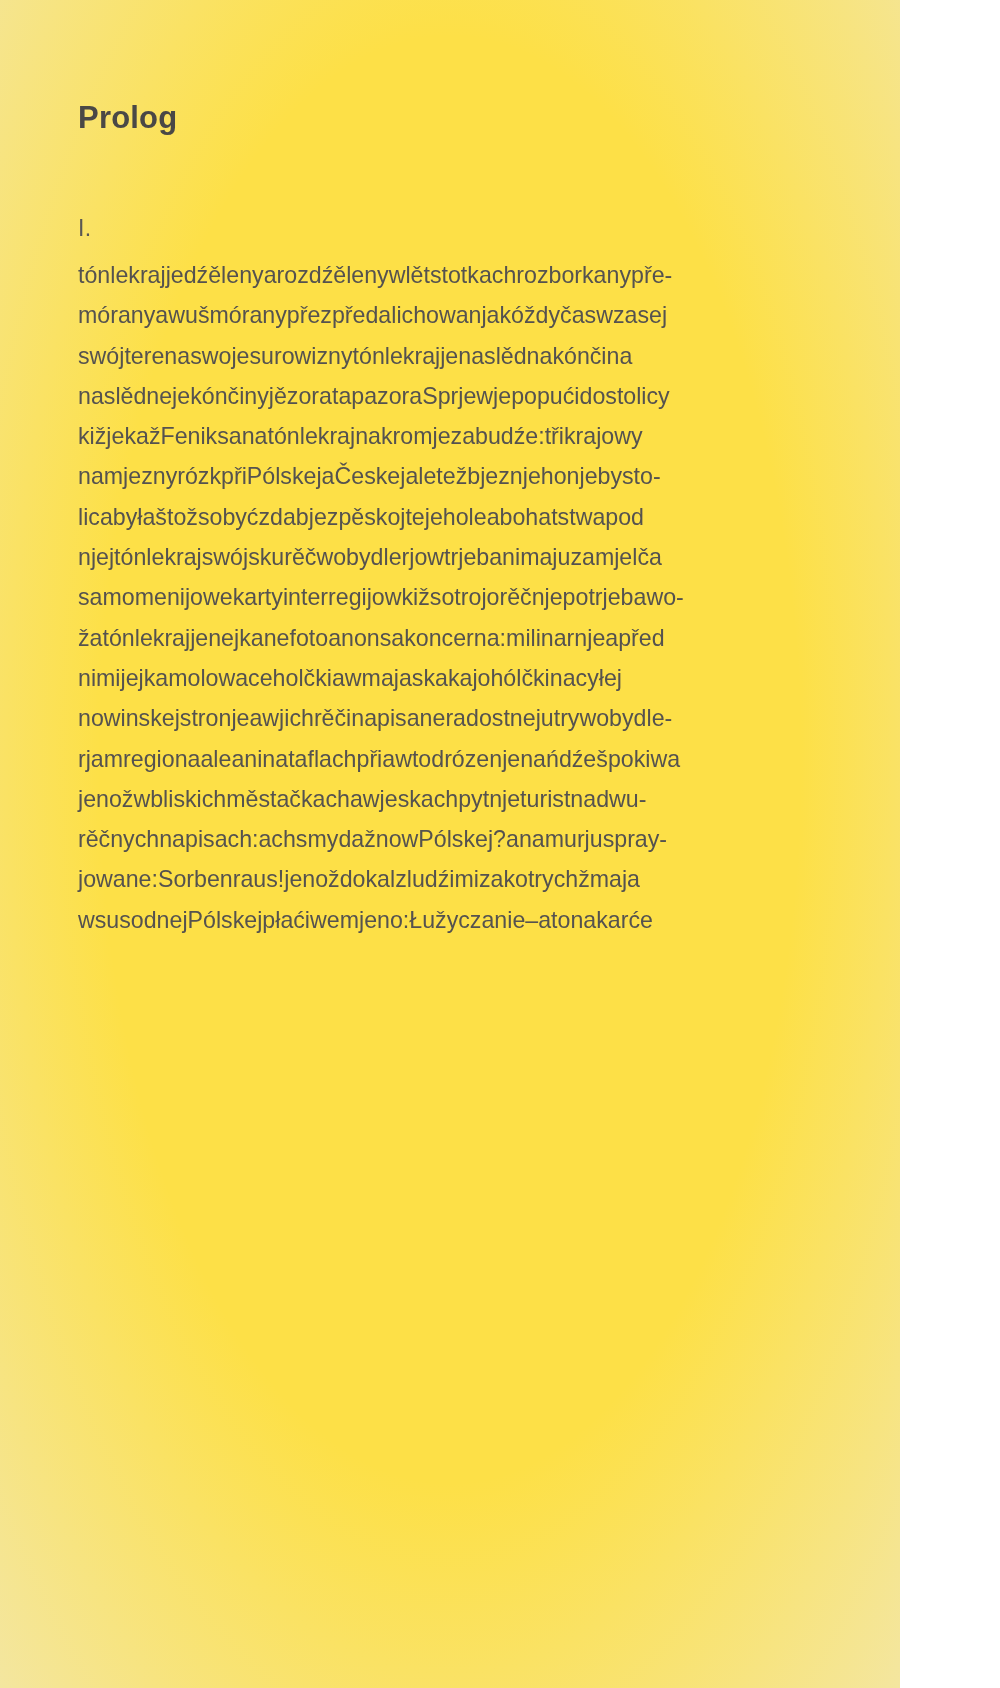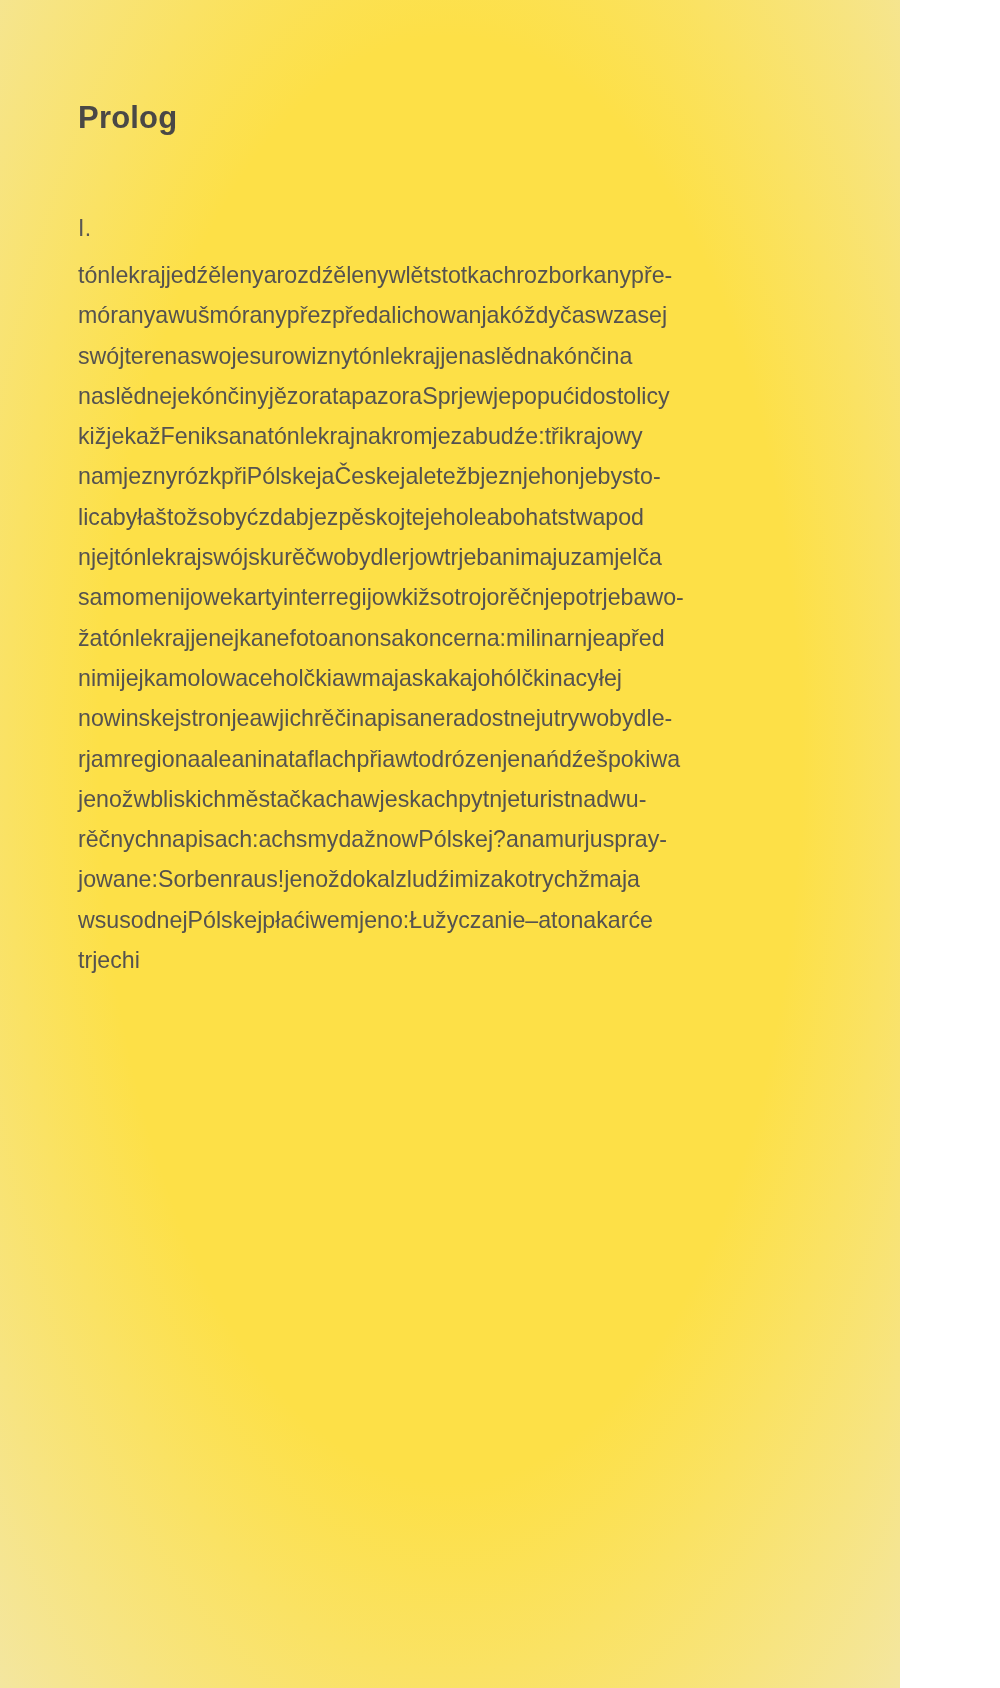--- a/index.html
+++ b/index.html
@@ -115,18 +115,17 @@
       <span class="ln"><span>njej</span><span>tónle</span><span>kraj</span><span>swójsku</span><span>rěč</span><span>wobydlerjow</span><span>trjeba</span><span>nima</span><span>ju</span><span>zamjelča</span></span>
       <span class="ln"><span>samo</span><span>menijowe</span><span>karty</span><span>interregijow</span><span>kiž</span><span>so</span><span>trojorěčnje</span><span>po</span><span>trjeba</span><span>wo-</span></span>
       <span class="ln"><span>ža</span><span>tónle</span><span>kraj</span><span>je</span><span>nejkane</span><span>foto</span><span>anonsa</span><span>koncerna:</span><span>milinarnje</span><span>a</span><span>před</span></span>
       <span class="ln"><span>nimi</span><span>jejka</span><span>molowace</span><span>holčki</span><span>a</span><span>w</span><span>maja</span><span>skakajo</span><span>hólčki</span><span>na</span><span>cyłej</span></span>
       <span class="ln"><span>nowinskej</span><span>stronje</span><span>a</span><span>w</span><span>jich</span><span>rěči</span><span>napisane</span><span>radostne</span><span>jutry</span><span>wobydle-</span></span>
       <span class="ln"><span>rjam</span><span>regiona</span><span>ale</span><span>ani</span><span>na</span><span>taflach</span><span>při</span><span>awtodróze</span><span>njenańdźeš</span><span>pokiwa</span></span>
       <span class="ln"><span>jenož</span><span>w</span><span>bliskich</span><span>městačkach</span><span>a</span><span>wjeskach</span><span>pytnje</span><span>turist</span><span>na</span><span>dwu-</span></span>
       <span class="ln"><span>rěčnych</span><span>napisach:</span><span>ach</span><span>smy</span><span>da</span><span>žno</span><span>w</span><span>Pólskej?</span><span>a</span><span>na</span><span>murju</span><span>spray-</span></span>
       <span class="ln"><span>jowane:</span><span>Sorben</span><span>raus!</span><span>jenož</span><span>dokal</span><span>z</span><span>ludźimi</span><span>za</span><span>kotrychž</span><span>maja</span></span>
       <span class="ln"><span>w</span><span>susodnej</span><span>Pólskej</span><span>płaćiwe</span><span>mjeno:</span><span>Łužyczanie</span><span>–</span><span>a</span><span>to</span><span>na</span><span>karće</span></span>
-      <span class="ln flush"><span>trjechi</span></span>
     </div>
 
   <div class="folio">7</div>
 
 </div>
 
 </body></html>

